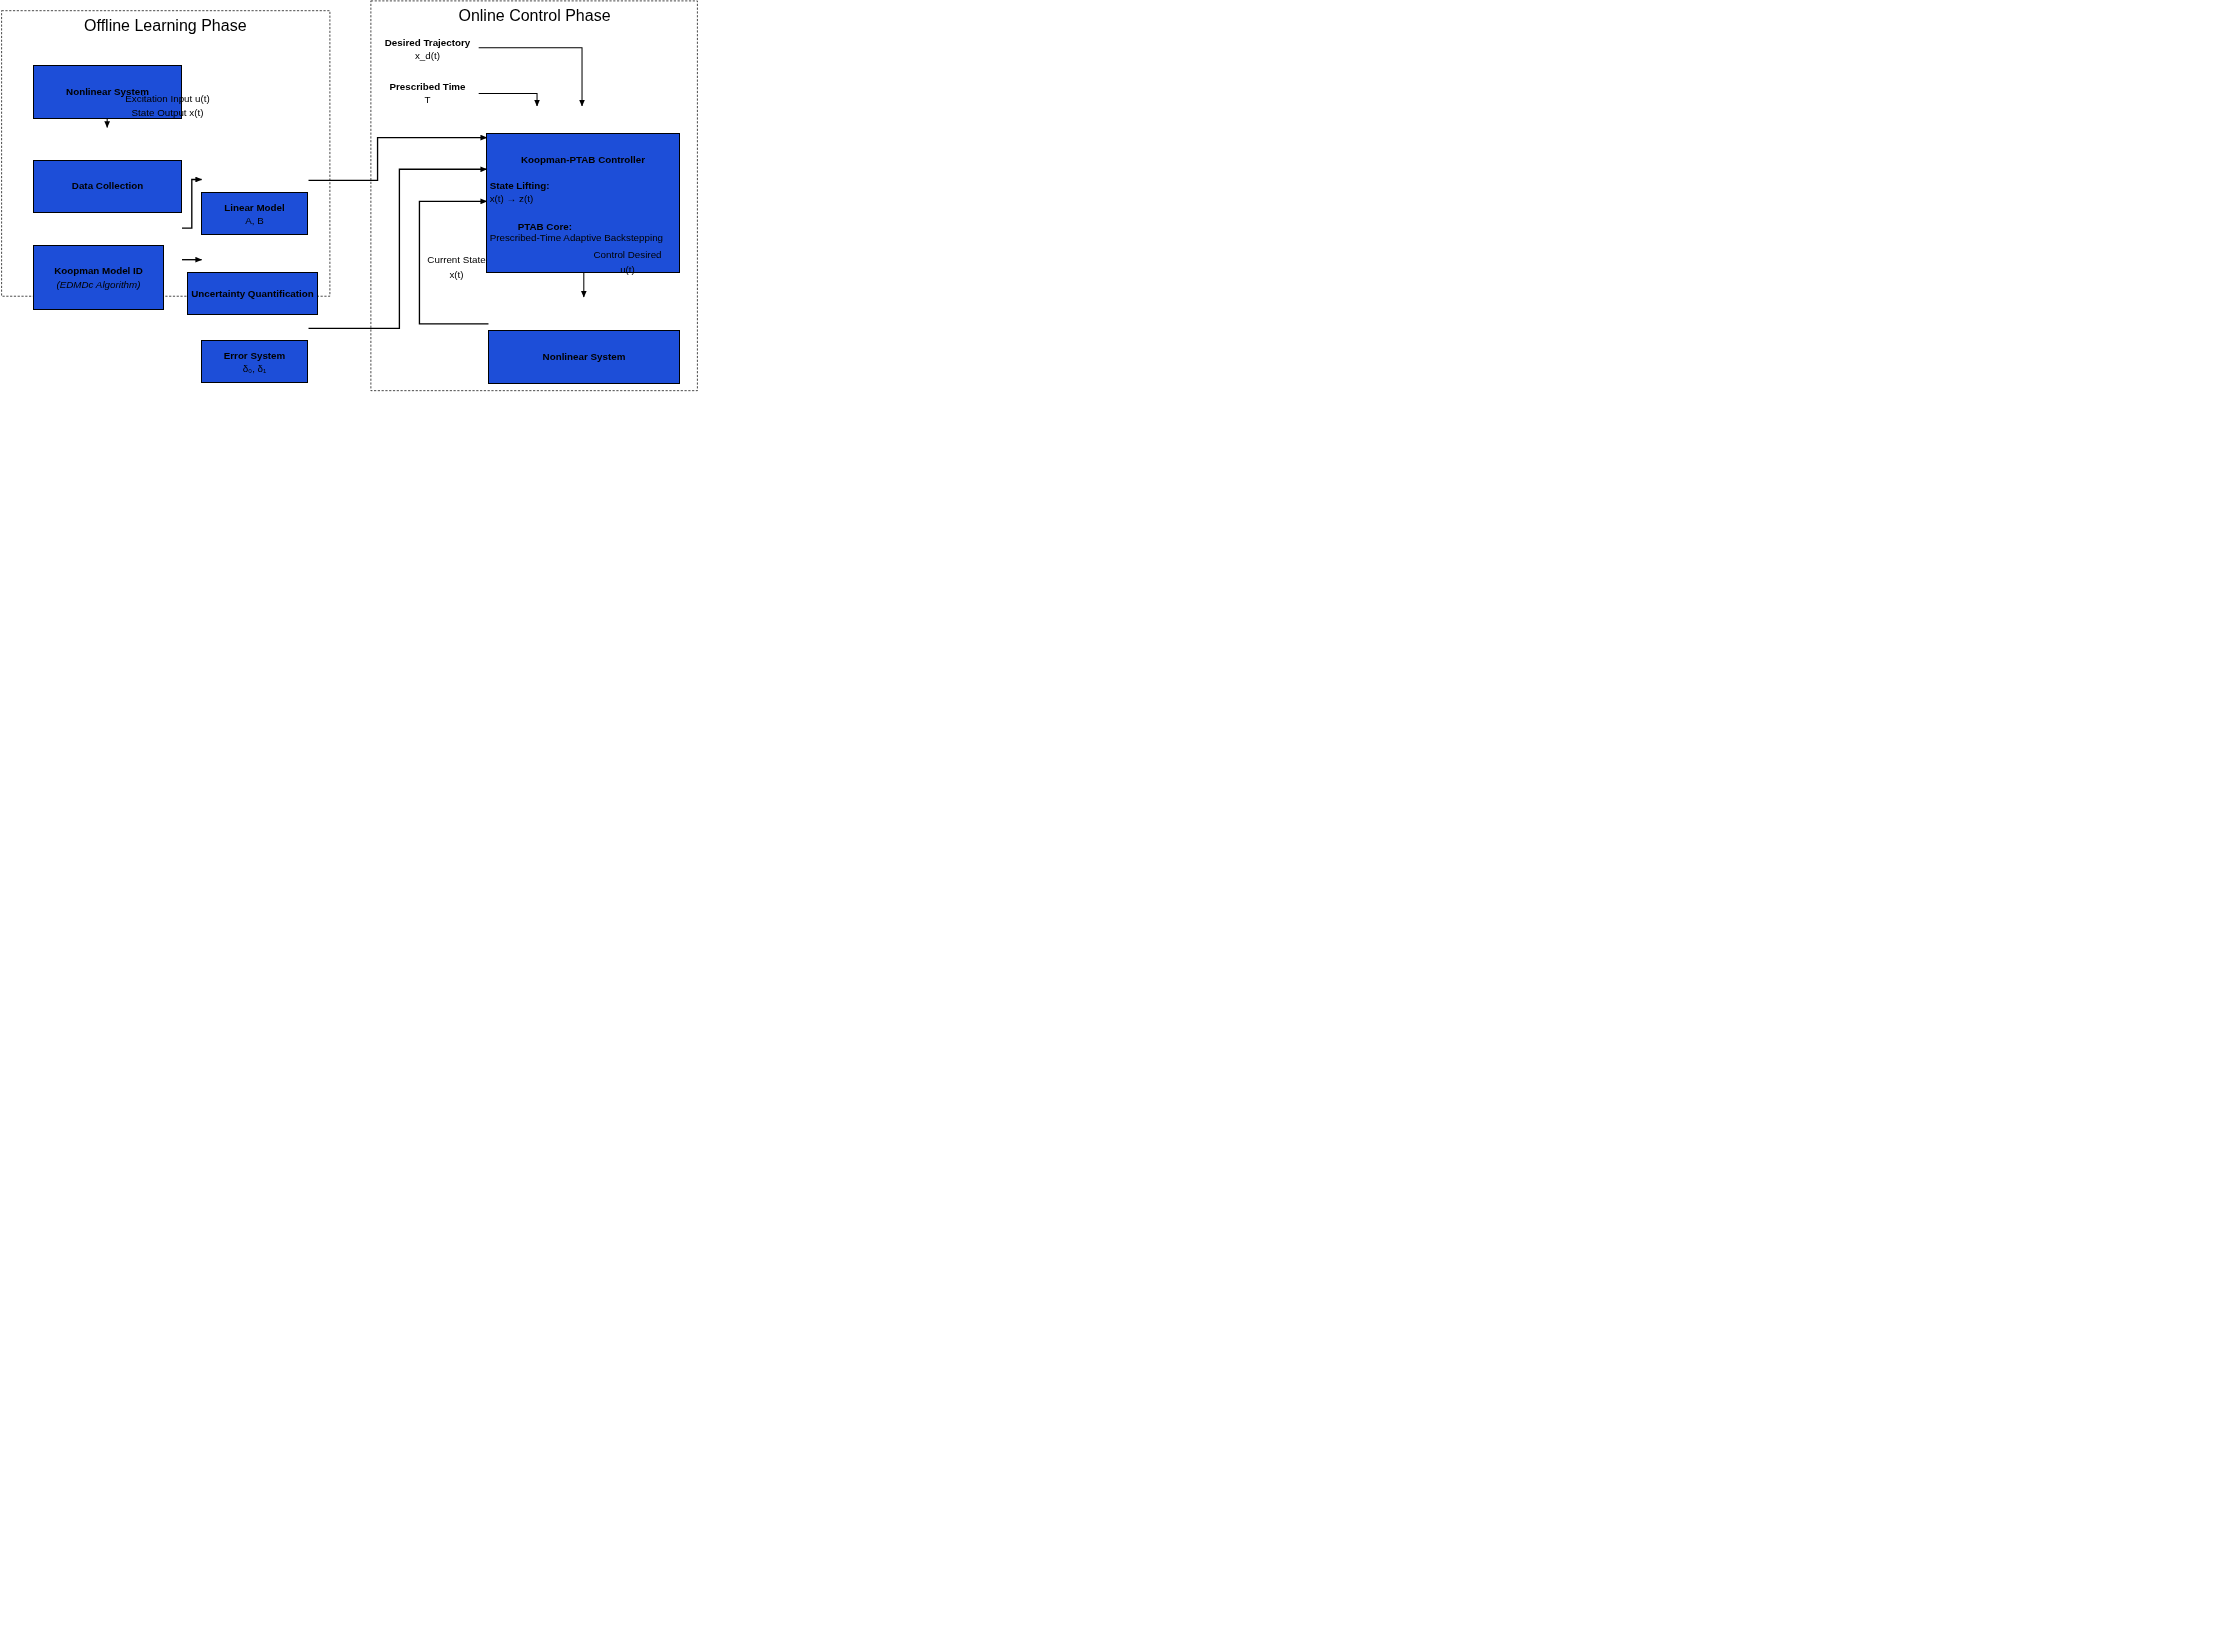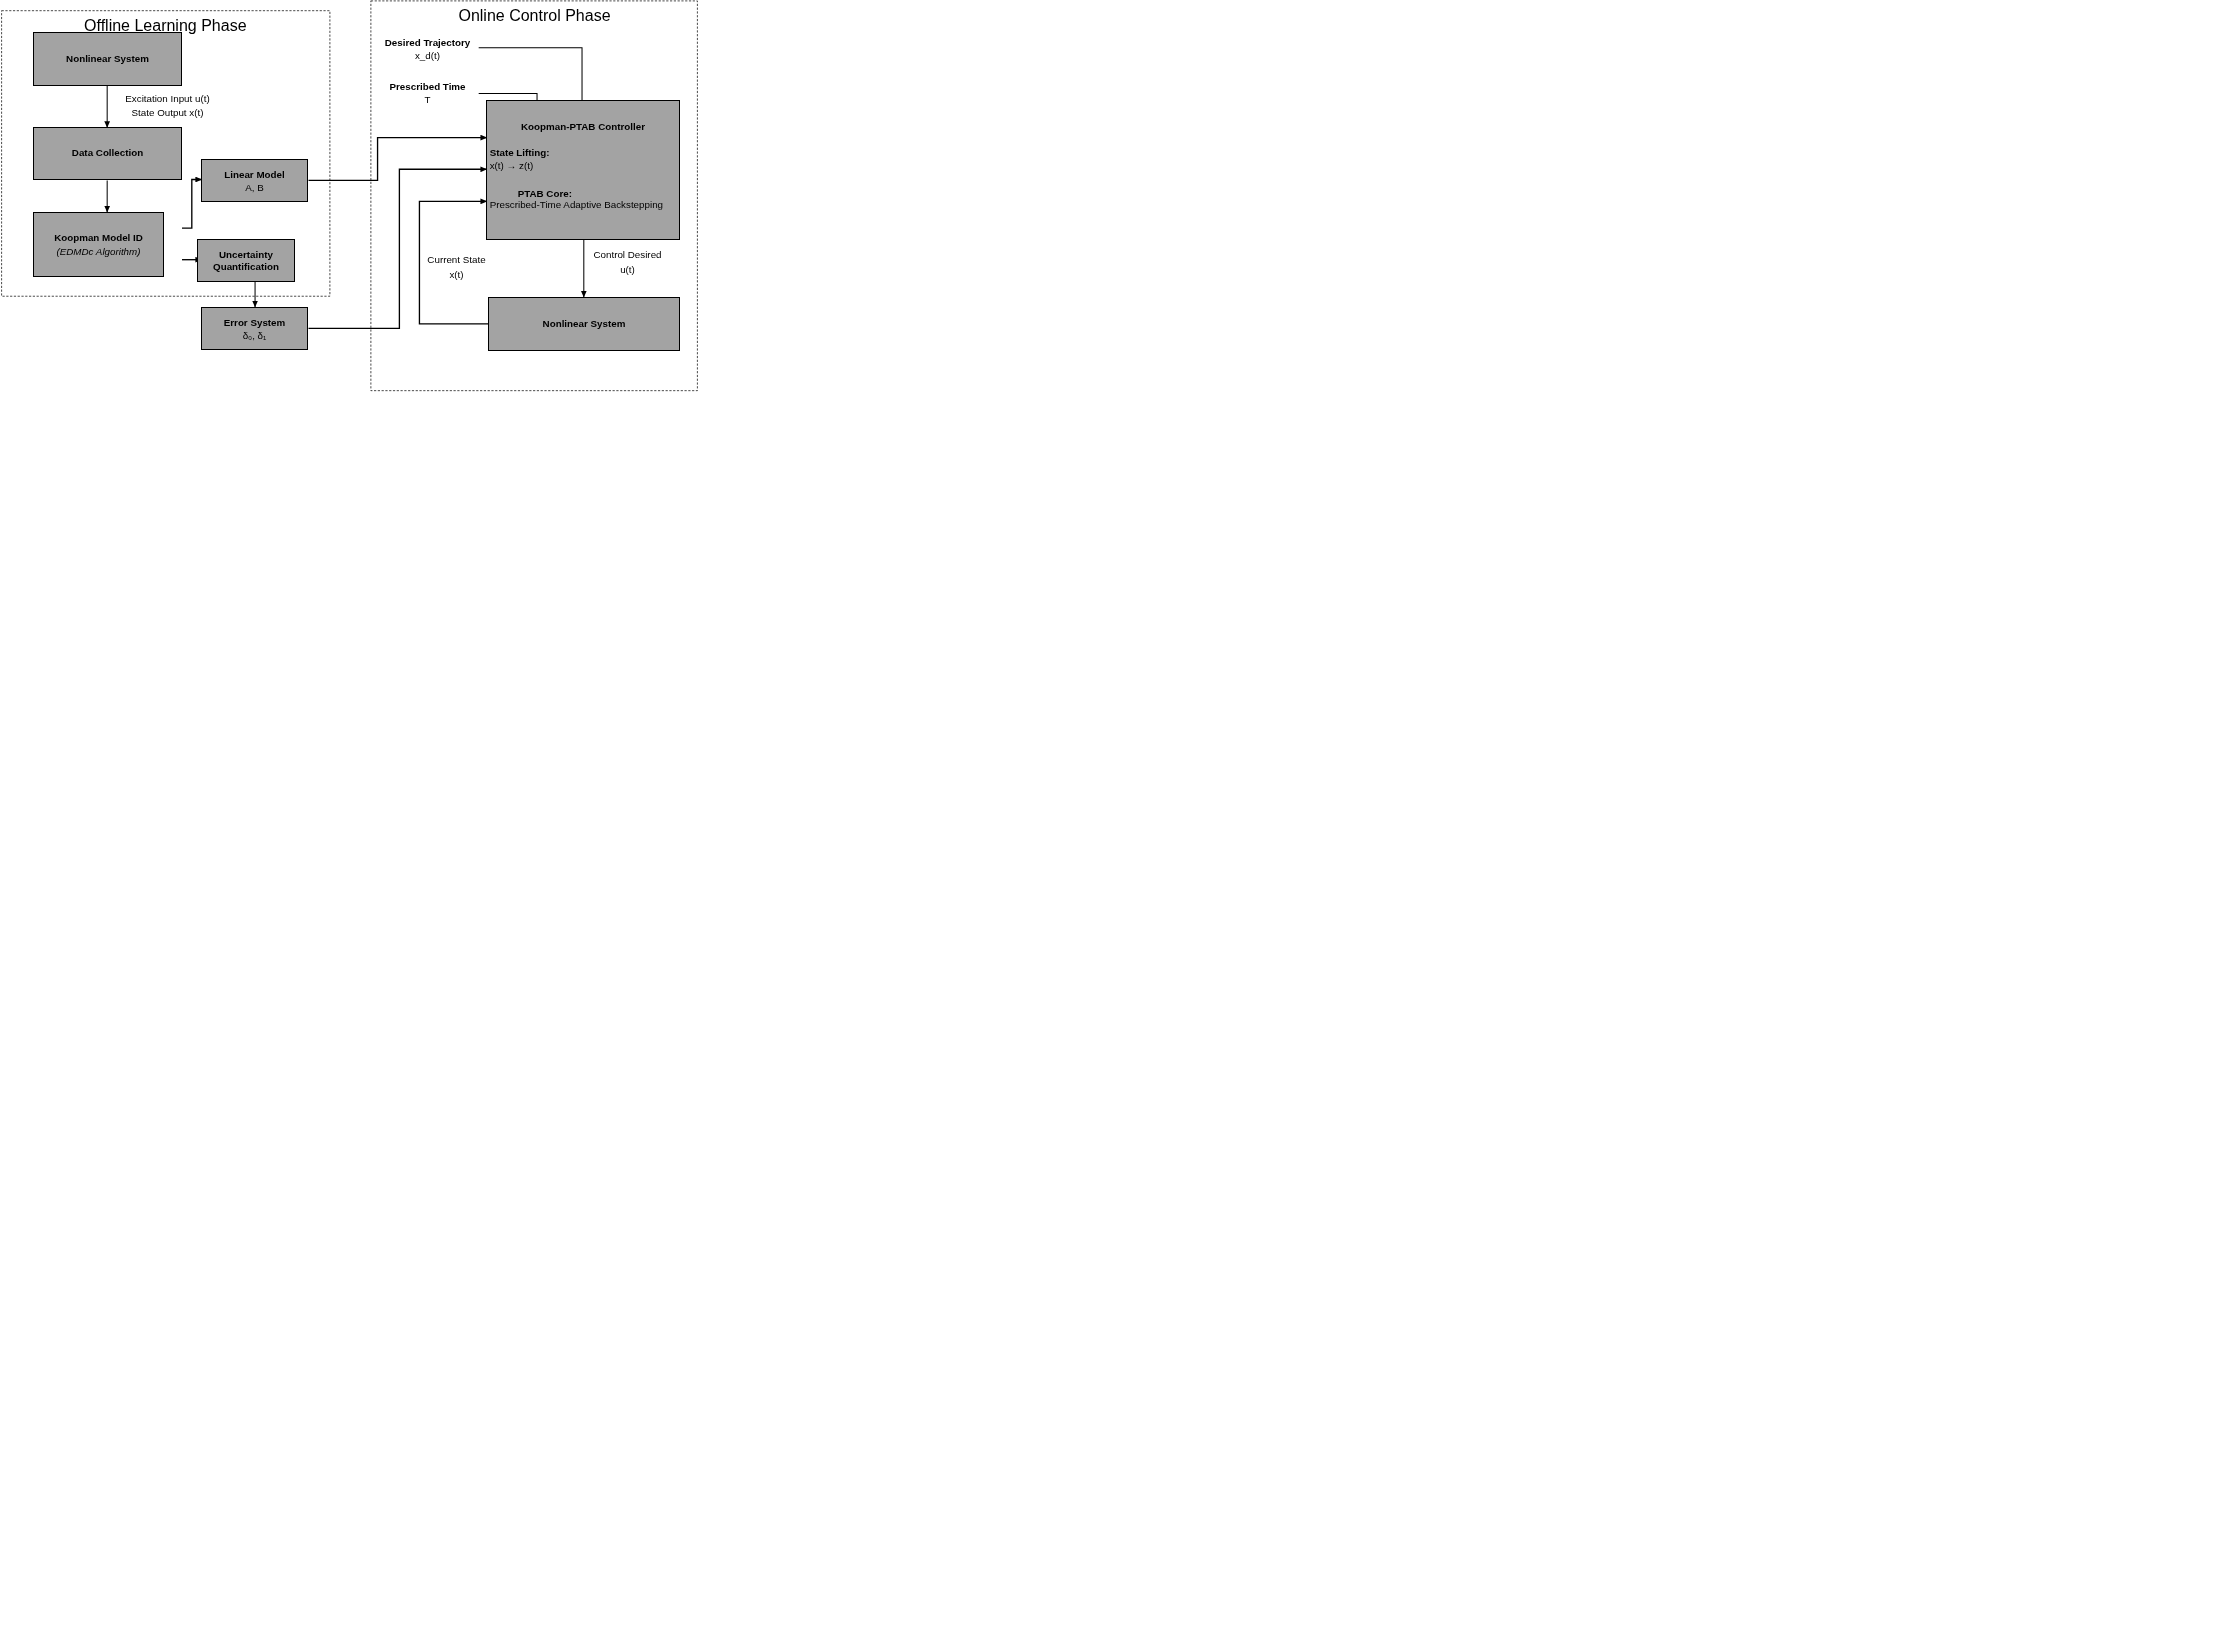--- a/index.html
+++ b/index.html
@@ -3,23 +3,23 @@
 <meta charset="utf-8">
 <style>
   html,body{margin:0;padding:0;background:#ffffff;}
   .stage{
     position:relative;width:699px;height:392px;background:#ffffff;overflow:hidden;
     font-family:"Liberation Sans","DejaVu Sans",sans-serif;color:#000;
     -webkit-font-smoothing:antialiased;
   }
   .stage svg{position:absolute;left:0;top:0;}
   .node{
-    position:absolute;border:0.7px solid #000;background:#a3a3a3;box-sizing:border-box;
+    position:absolute;border:0.7px solid #000;background:#1d4ed8;box-sizing:border-box;
     display:flex;flex-direction:column;align-items:center;justify-content:center;
-    text-align:center;font-size:9.8px;line-height:12.5px;
+    text-align:center;font-size:9.8px;line-height:12.5px;margin-top:33px;
   }
   .b{font-weight:bold;}
   .i{font-style:italic;}
   .txt{position:absolute;font-size:9.8px;line-height:11.6px;white-space:nowrap;}
   .txt.c{text-align:center;}
   .phase-title{position:absolute;font-size:16px;font-weight:normal;line-height:11.6px;text-align:center;}
   .ctl-line{position:absolute;font-size:9.8px;line-height:11.6px;white-space:nowrap;}
   .lblock{position:absolute;font-size:9.8px;line-height:14px;text-align:center;white-space:nowrap;}
 </style>
 </head>
@@ -65,21 +65,21 @@
   <div class="node" style="left:33px;top:212px;width:131px;height:65px;line-height:13.4px;">
     <span class="b">Koopman Model ID</span>
     <span class="i">(EDMDc Algorithm)</span>
   </div>
 
   <div class="node" style="left:201px;top:159px;width:107px;height:43px;line-height:13px;">
     <span class="b">Linear Model</span>
     <span>A, B</span>
   </div>
 
-  <div class="node b" style="left:197px;top:239px;width:98px;height:43px;line-height:12px;">
+  <div class="node b" style="left:187px;top:239px;width:131px;height:43px;line-height:12px;">
     <span>Uncertainty Quantification</span>
   </div>
 
   <div class="node" style="left:201px;top:307px;width:107px;height:43px;line-height:13px;">
     <span class="b">Error System</span>
     <span>δ₀, δ₁</span>
   </div>
 
   <div class="lblock" style="left:103px;top:92px;width:129px;">
     <div>Excitation Input u(t)</div>

